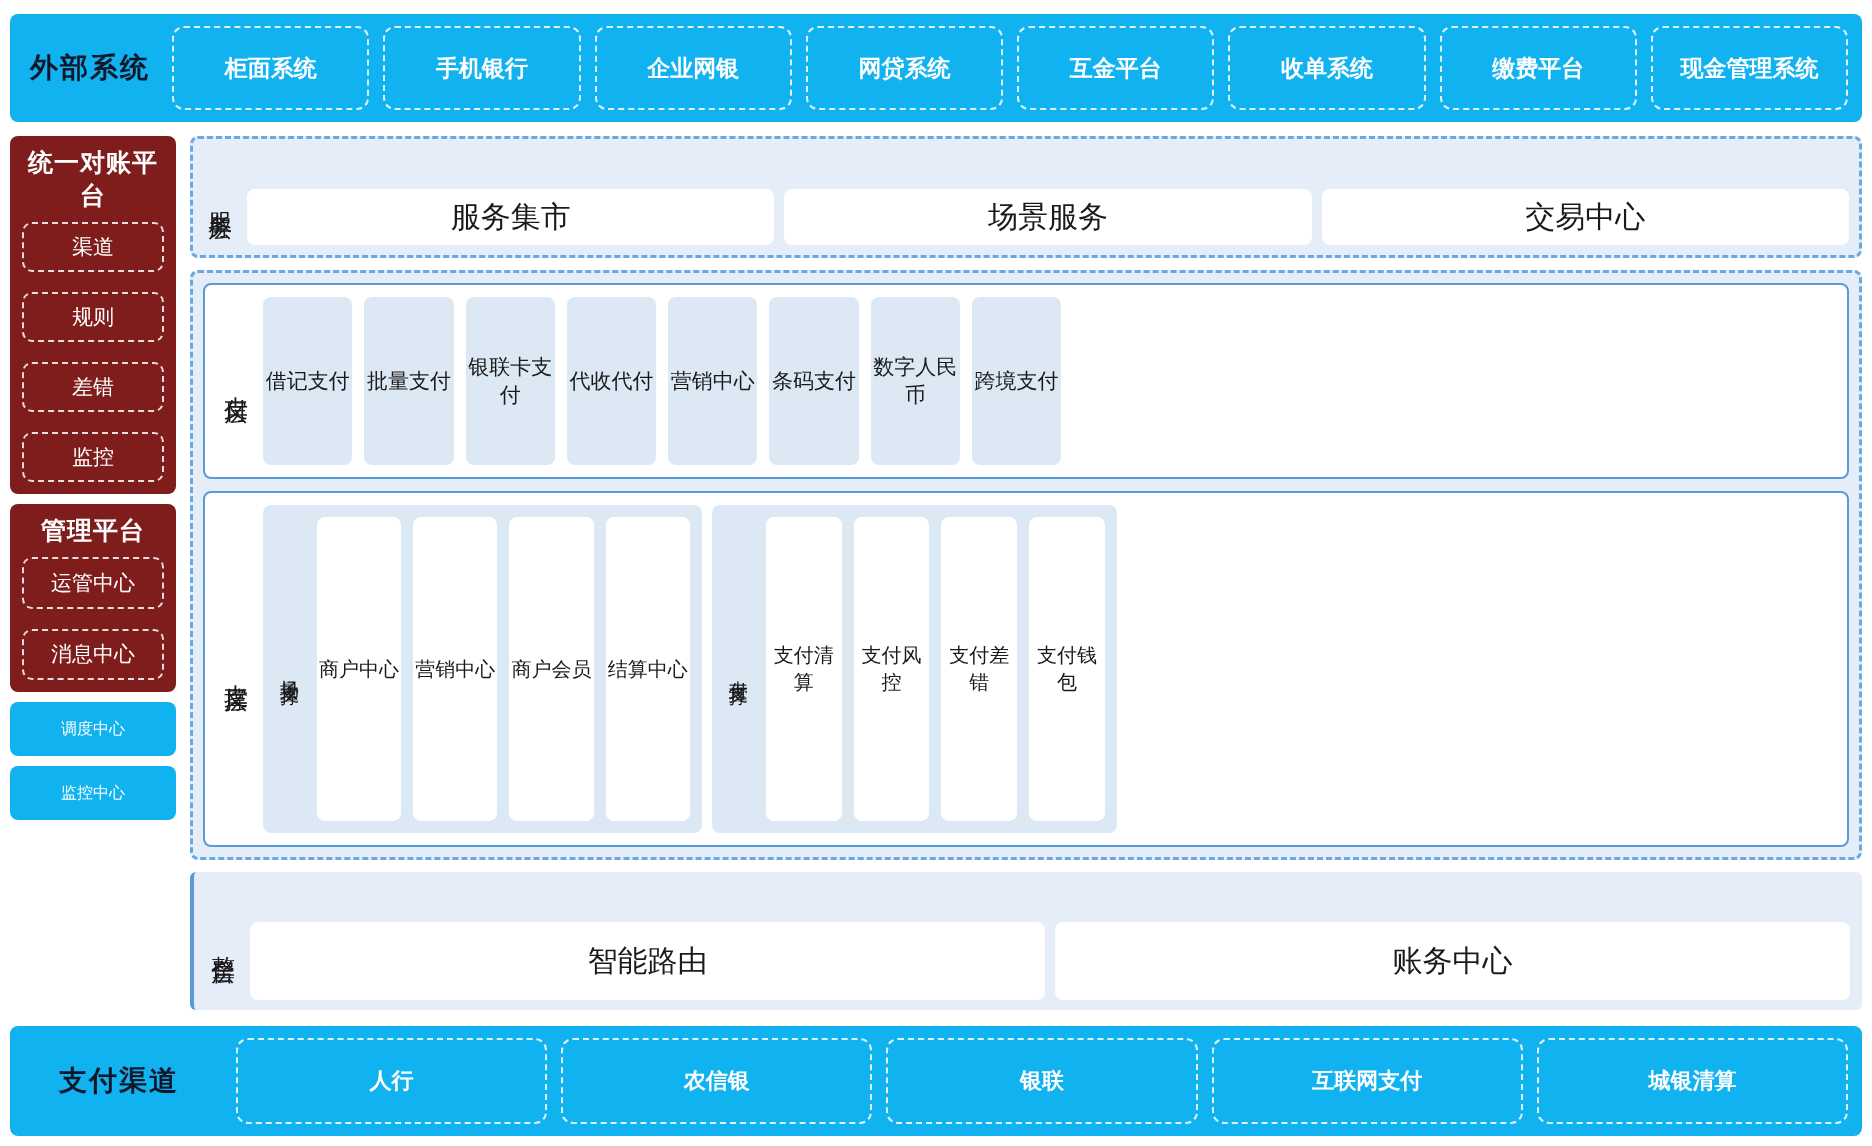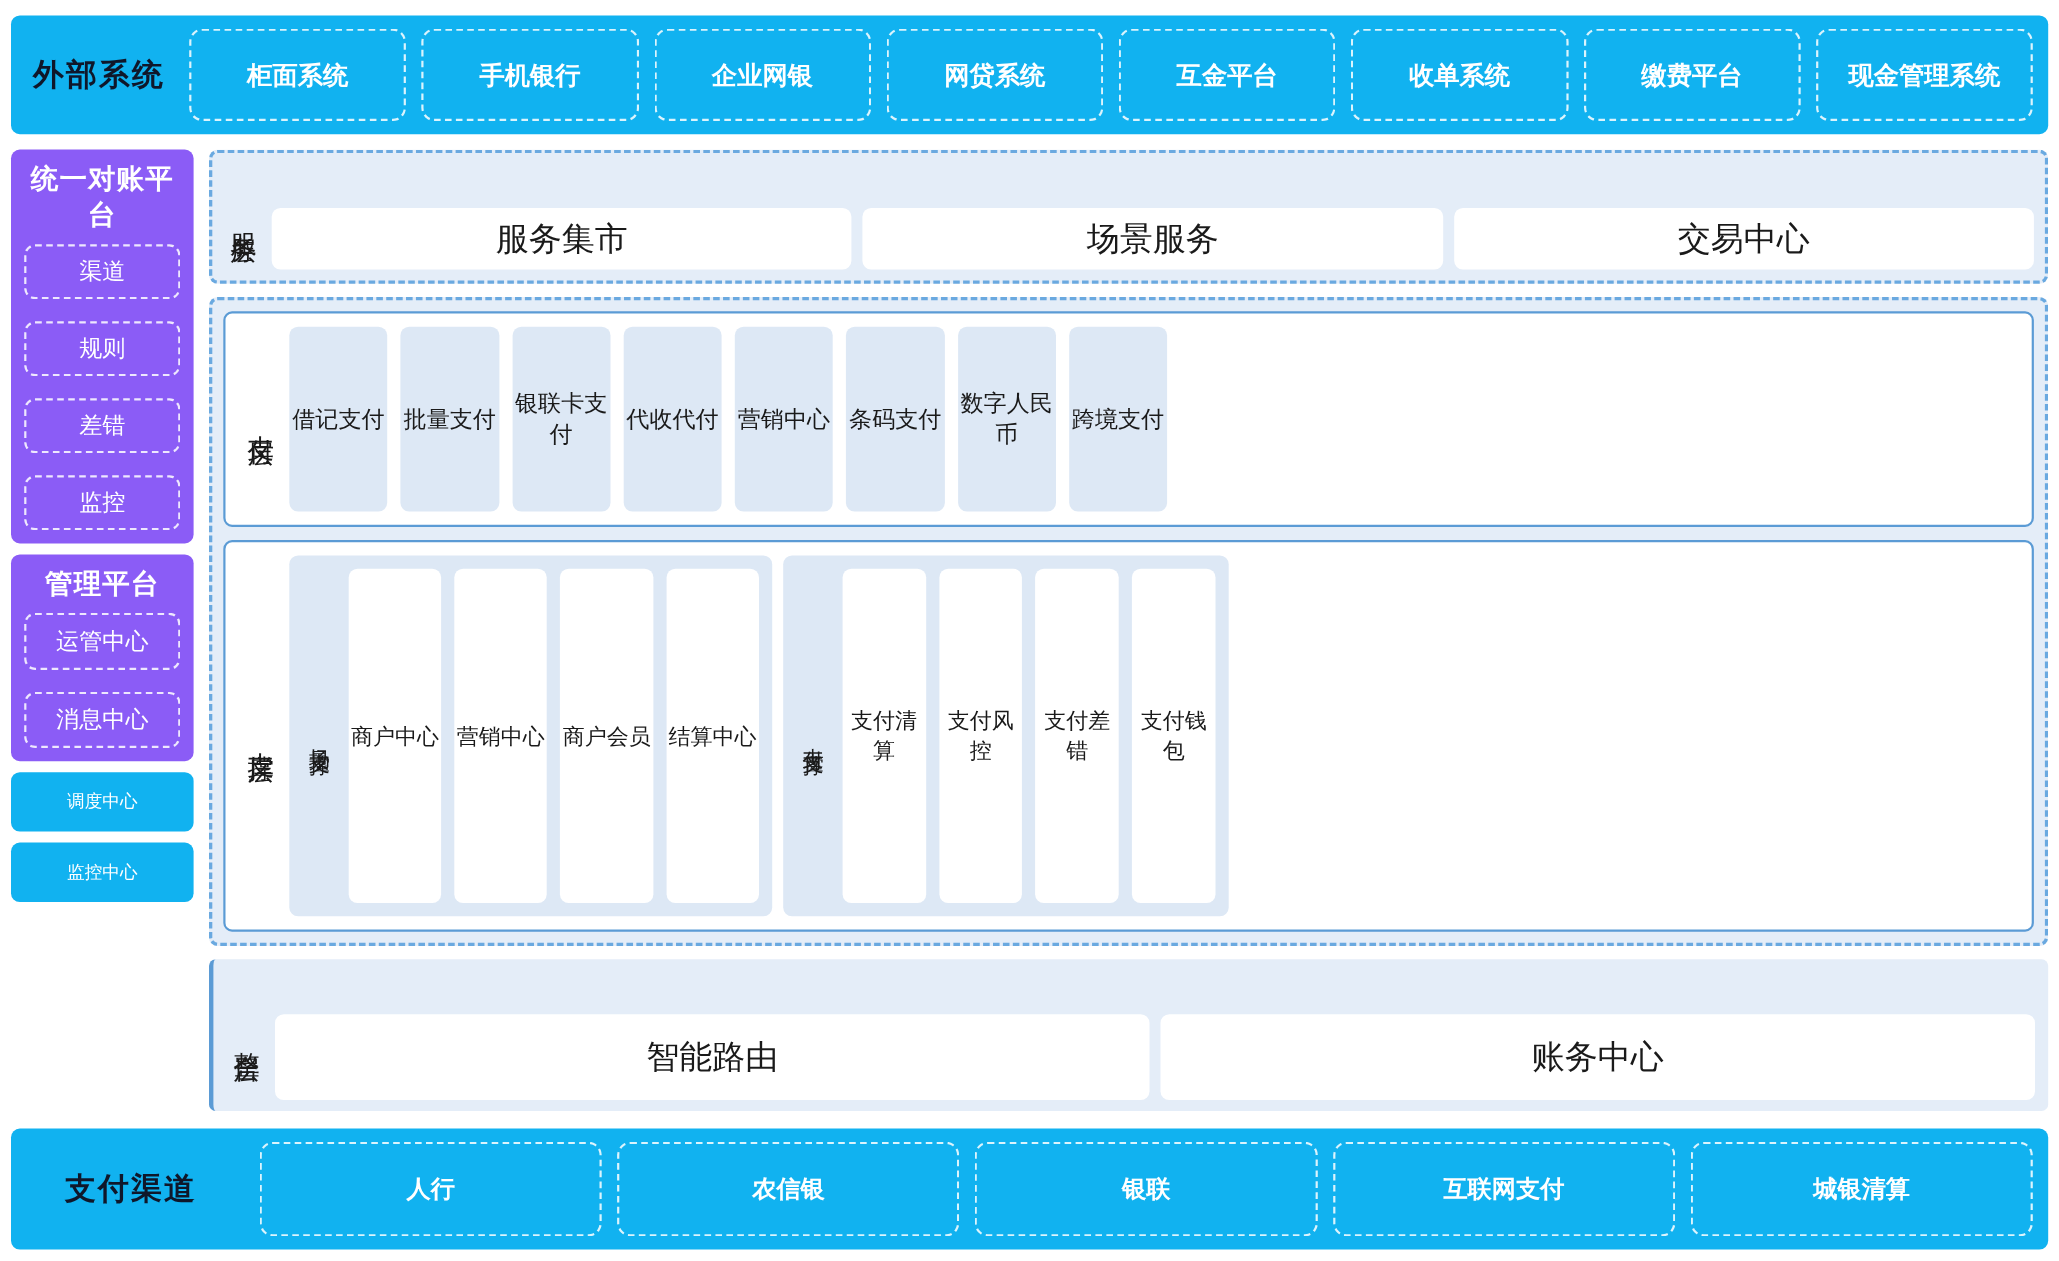--- a/index.html
+++ b/index.html
@@ -82,21 +82,21 @@
   }
 
   
   .left-rail {
     flex: 0 0 166px;
     display: flex;
     flex-direction: column;
     gap: 10px;
   }
   .rail-card {
-    background: #8b5cf6;
+    background: #7f1d1d;
     border-radius: 8px;
     padding: 10px 12px 12px 12px;
     box-sizing: border-box;
     display: flex;
     flex-direction: column;
   }
   .rail-card-title {
     color: #ffffff;
     font-size: 25px;
     font-weight: bold;

